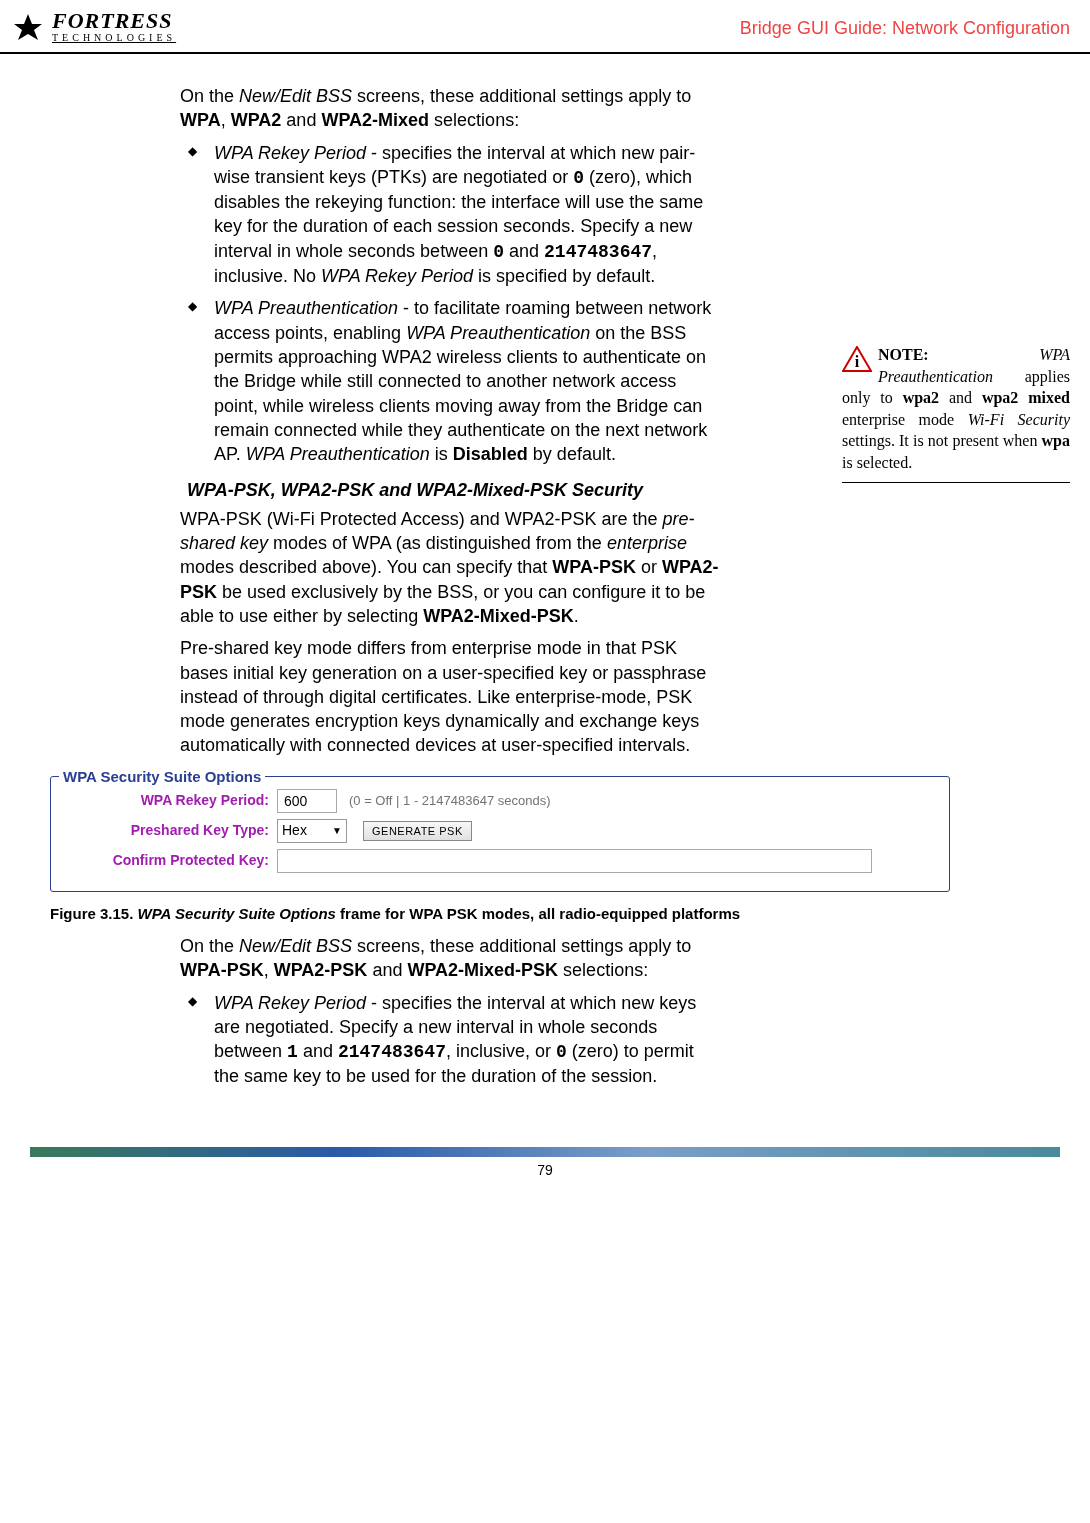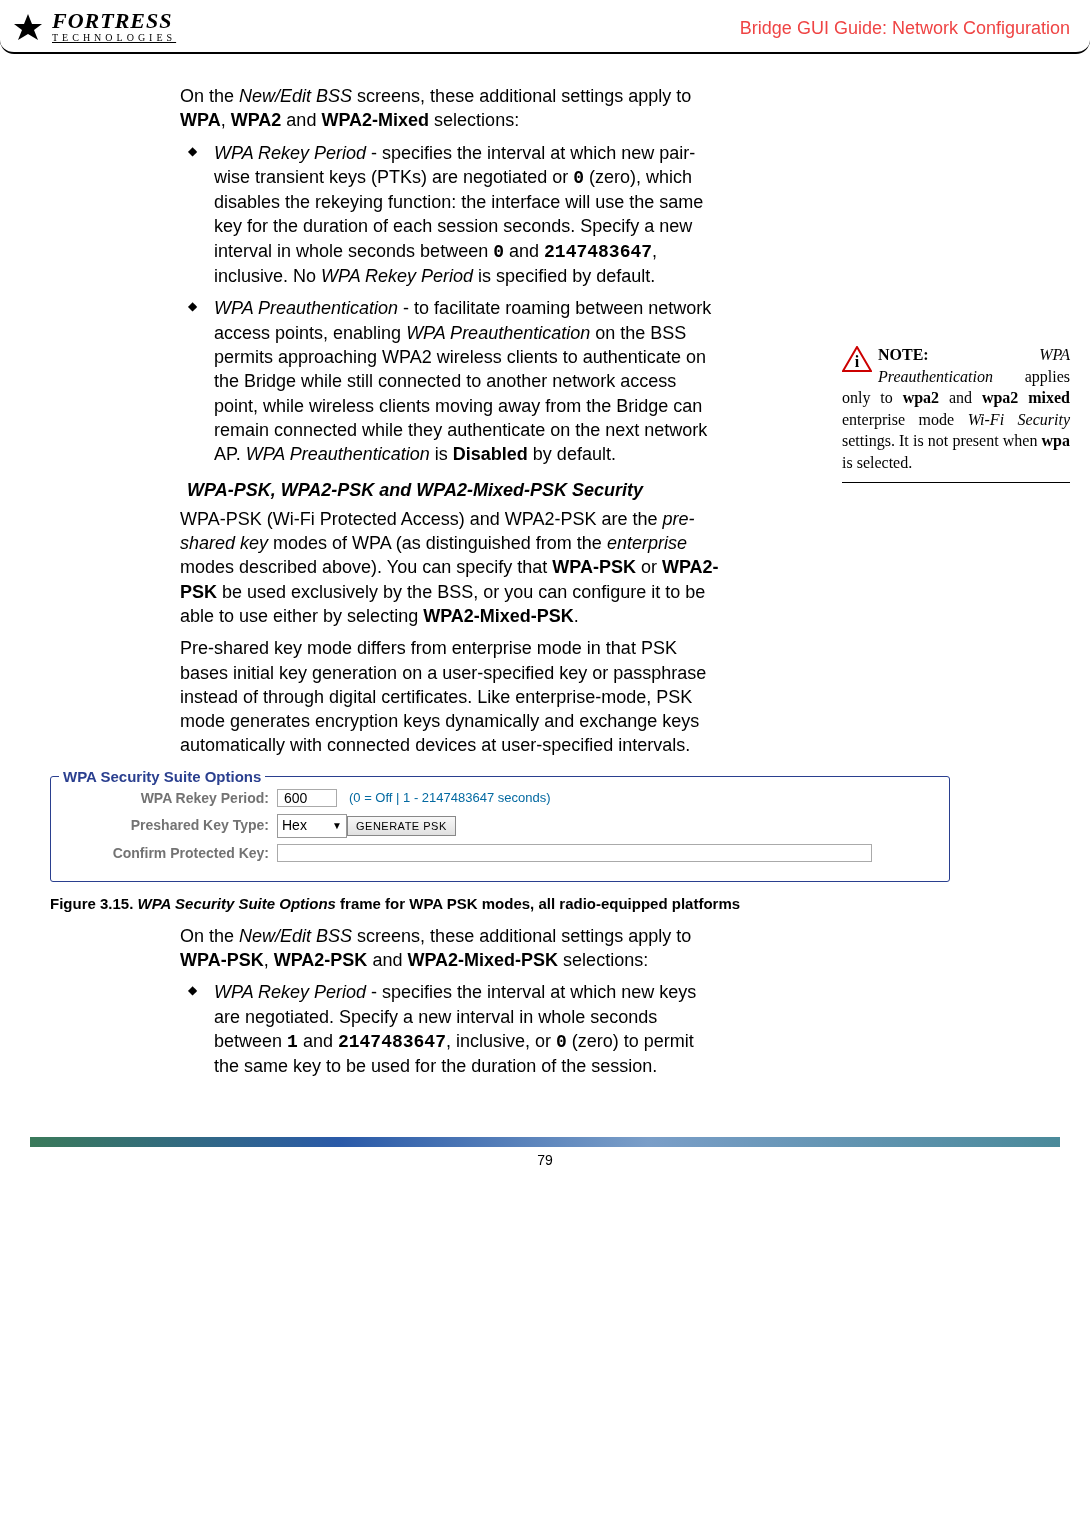--- a/index.html
+++ b/index.html
@@ -11,21 +11,20 @@
       color: #000;
       font-size: 18px;
       line-height: 1.35;
     }
     .page-header {
       display: flex;
       justify-content: space-between;
       align-items: center;
       padding: 10px 20px 6px 10px;
       border-bottom: 2px solid #000;
-      border-radius: 14px;
     }
     .logo-block {
       display: flex;
       align-items: center;
       gap: 6px;
     }
     .logo-text {
       font-family: "Times New Roman", serif;
       font-weight: bold;
       font-size: 22px;
@@ -114,54 +113,54 @@
       display: flex;
       align-items: center;
       margin: 6px 0;
     }
     .form-label {
       width: 220px;
       text-align: right;
       padding-right: 8px;
       font-weight: bold;
       font-size: 14px;
-      color: #737373;
+      color: #a21caf;
     }
     .form-input {
       border: 1px solid #aaa;
-      height: 18px;
+      height: 24px;
       padding: 2px 6px;
       font-size: 14px;
       background: #fff;
     }
     .input-short { width: 60px; }
     .input-long { width: 595px; }
     .form-hint {
       font-size: 13px;
-      color: #0369a1;
+      color: #737373;
       margin-left: 12px;
     }
     .select-box {
       border: 1px solid #999;
       height: 24px;
       width: 70px;
       padding: 2px 4px;
       font-size: 14px;
       background: #fff;
       display: inline-flex;
       align-items: center;
       justify-content: space-between;
     }
     .select-caret { font-size: 10px; }
     .gen-btn {
       border: 1px solid #888;
       background: linear-gradient(#f8f8f8, #e0e0e0);
       font-size: 11px;
       padding: 3px 8px;
-      margin-left: 0;
+      margin-left: 16px;
       cursor: pointer;
       letter-spacing: 0.5px;
     }
     .figure-caption {
       font-size: 15px;
       margin-top: 12px;
     }
     .footer {
       padding: 6px 30px 20px 30px;
     }

